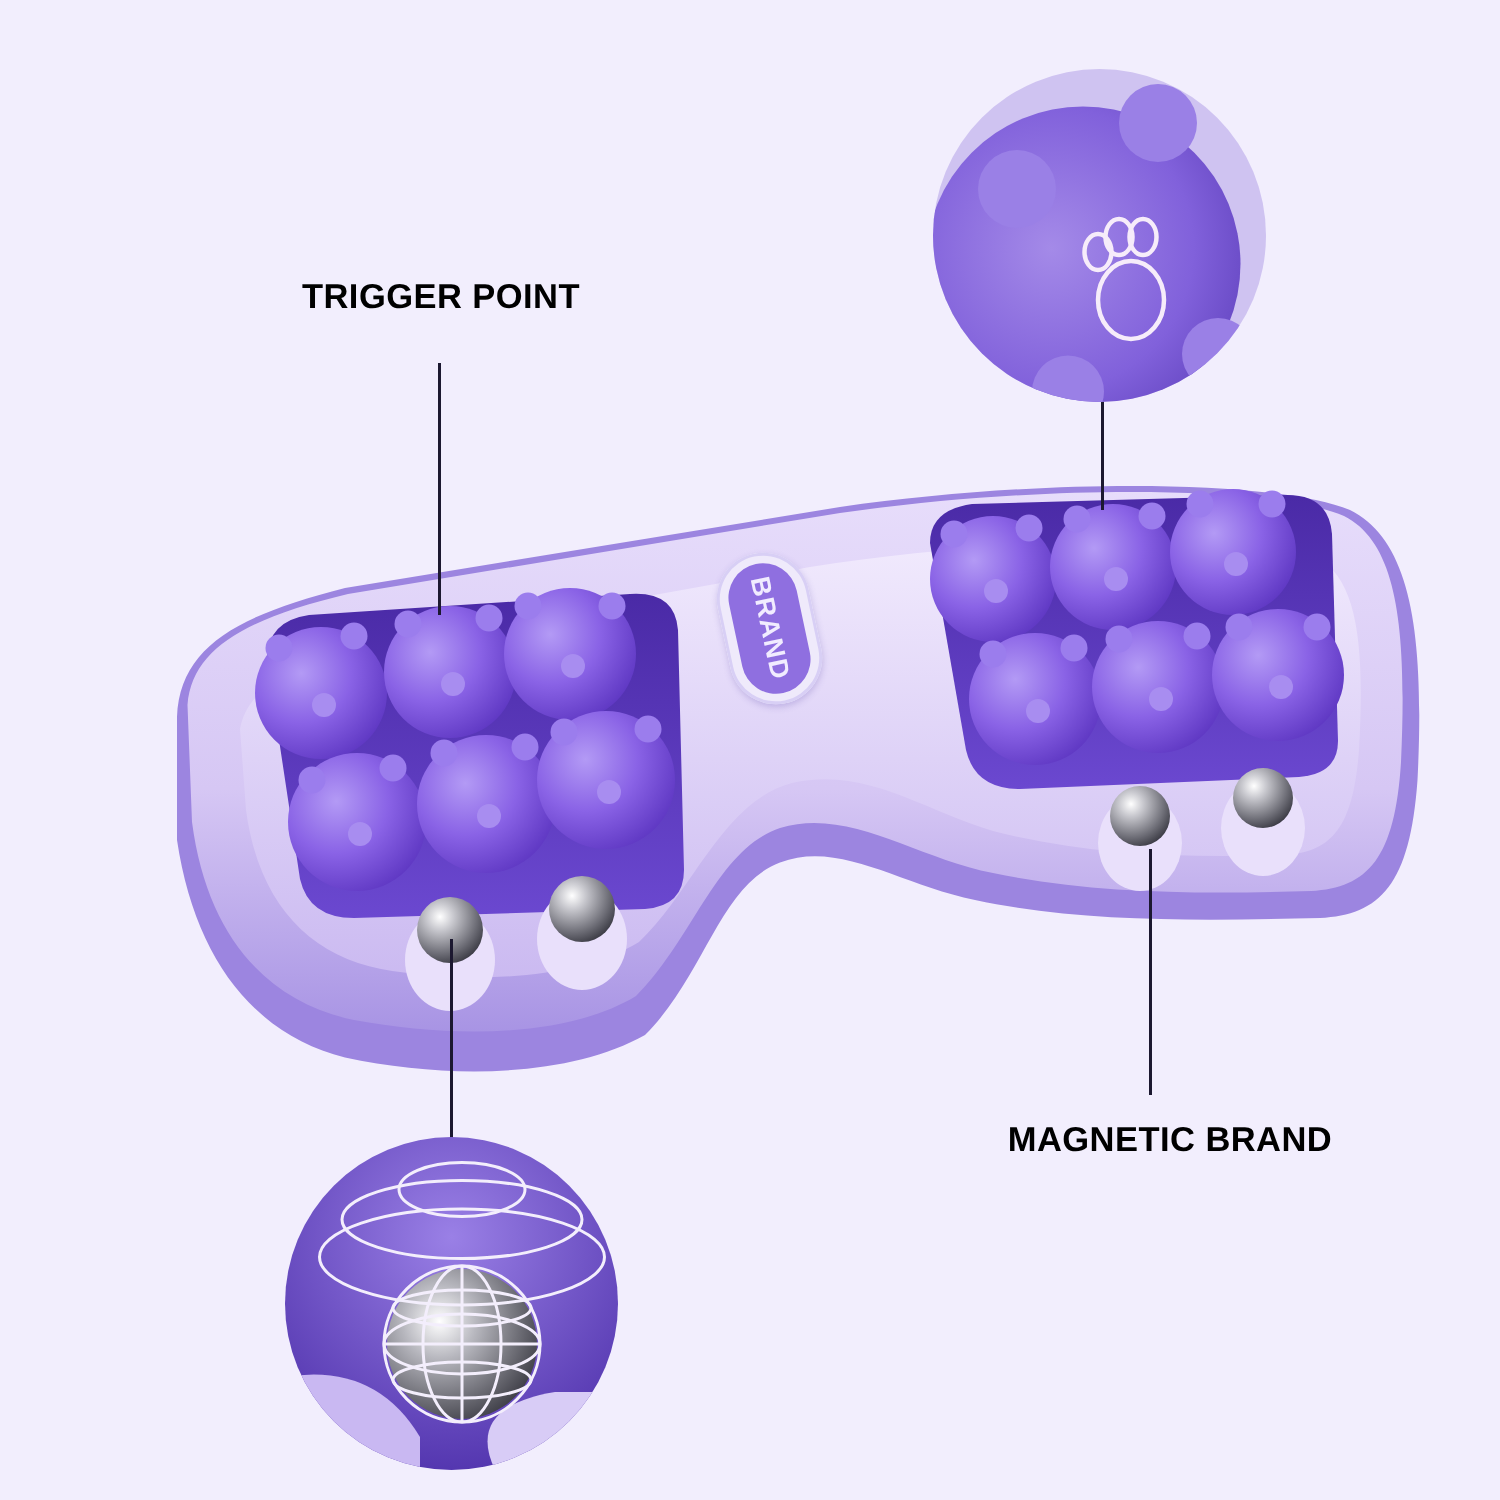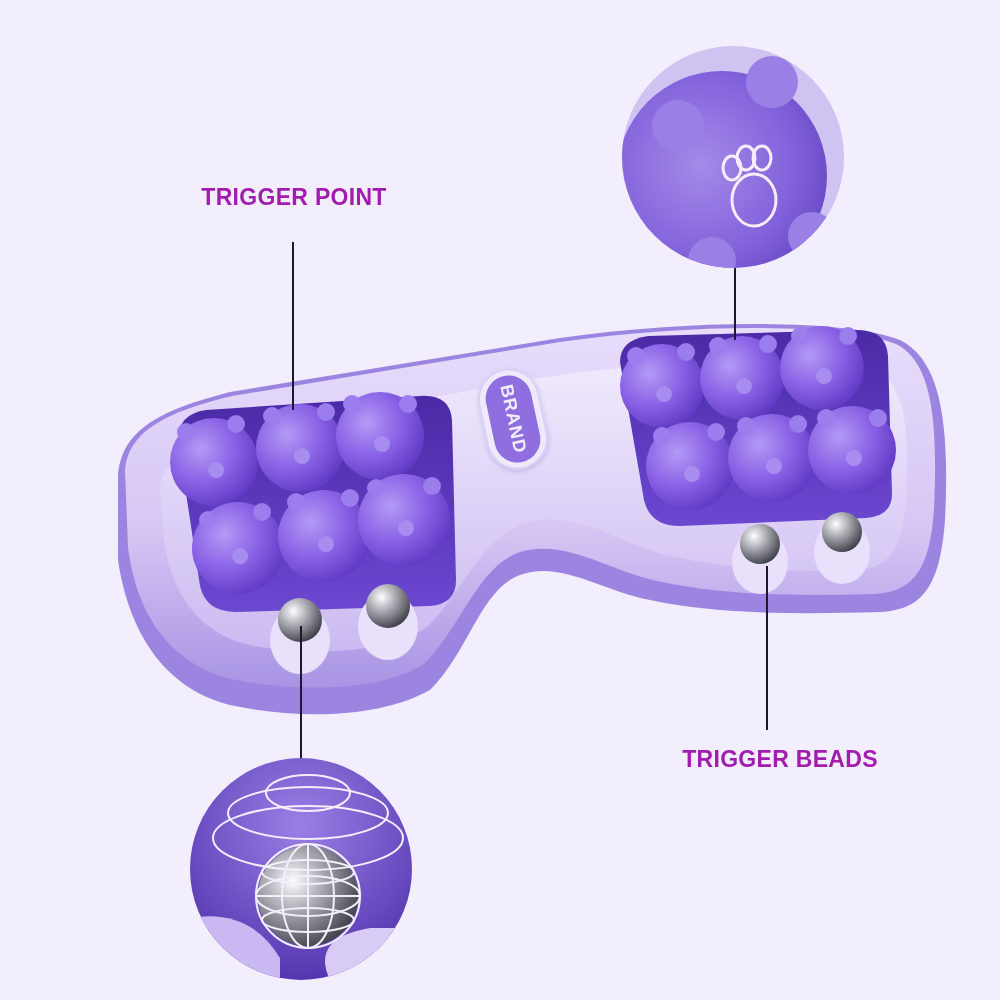--- a/index.html
+++ b/index.html
@@ -2,21 +2,21 @@
 <html><head>
   <meta charset="utf-8">
   <style>
     html, body { margin: 0; padding: 0; }
     body {
       width: 1000px; height: 1000px; position: relative; overflow: hidden;
       background: #f2eefd;
       font-family: "Liberation Sans", sans-serif;
     }
     .label {
-      position: absolute; color: #a21caf; font-weight: 700;
+      position: absolute; color: #000000; font-weight: 700;
       font-family: "Liberation Sans", sans-serif;
       text-align: center; letter-spacing: 0.3px; line-height: 29px;
     }
     .label-trigger { left: 180px; top: 183px; width: 228px; font-size: 23px; }
     .label-magnetic { left: 652px; top: 745px; width: 256px; font-size: 23px; }
     .leader { position: absolute; width: 2px; background: #1c1830; }
     .product { position: absolute; left: 0; top: 0; width: 1000px; height: 1000px; }
     .brand-badge {
       position: absolute; left: 482px; top: 368px; width: 62px; height: 102px;
       border-radius: 32px; background: #efeafb;
@@ -35,21 +35,21 @@
     .callout-circle { position: absolute; border-radius: 50%; overflow: hidden; }
     .circle-top { left: 622px; top: 46px; width: 222px; height: 222px; }
     .circle-bottom { left: 190px; top: 758px; width: 222px; height: 222px; }
   </style>
 </head>
 <body>
 
 <div class="label label-trigger">
   <div>TRIGGER POINT</div>
 </div>
-<div class="label label-magnetic">TRIGGER BEADS</div>
+<div class="label label-magnetic">MAGNETIC BRAND</div>
 
 <svg class="product" viewBox="0 0 1000 1000" xmlns="http://www.w3.org/2000/svg">
   <defs>
     <linearGradient id="bodyGrad" x1="0" y1="0" x2="0" y2="1">
       <stop offset="0" stop-color="#e7ddfb"></stop>
       <stop offset="0.55" stop-color="#d6c7f4"></stop>
       <stop offset="1" stop-color="#a894e4"></stop>
     </linearGradient>
     <linearGradient id="rimGrad" x1="0" y1="0" x2="0" y2="1">
       <stop offset="0" stop-color="#f1eafd"></stop>

